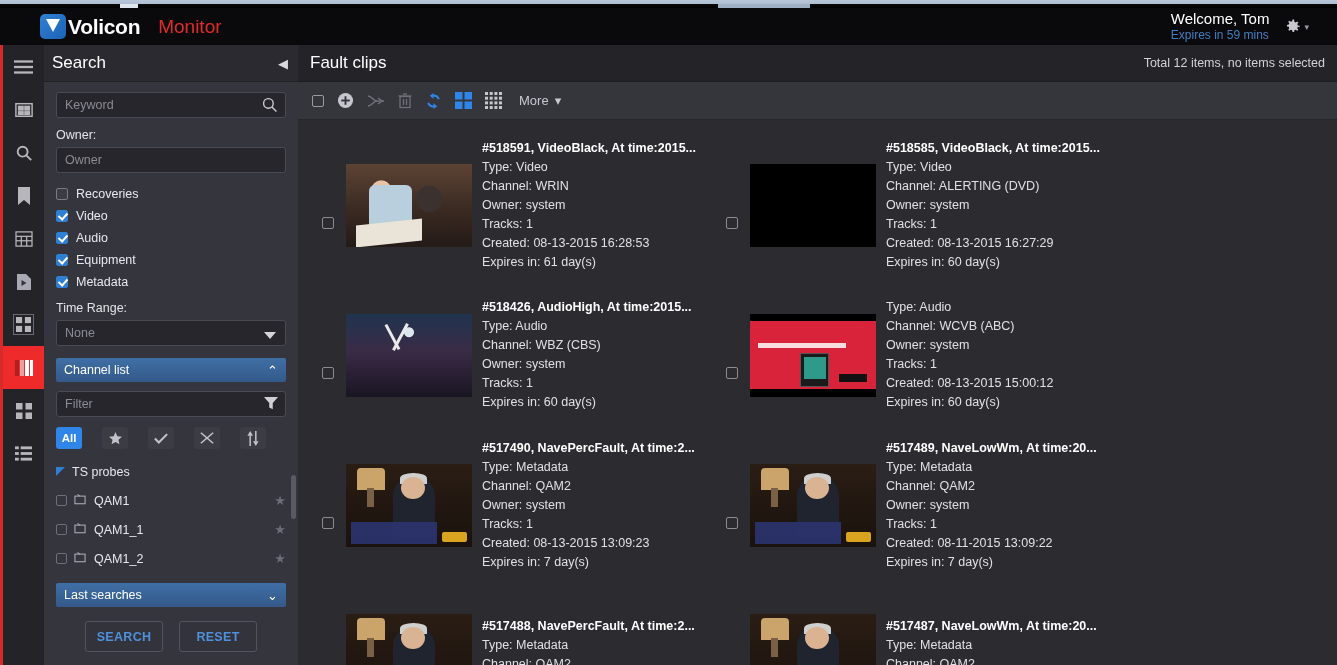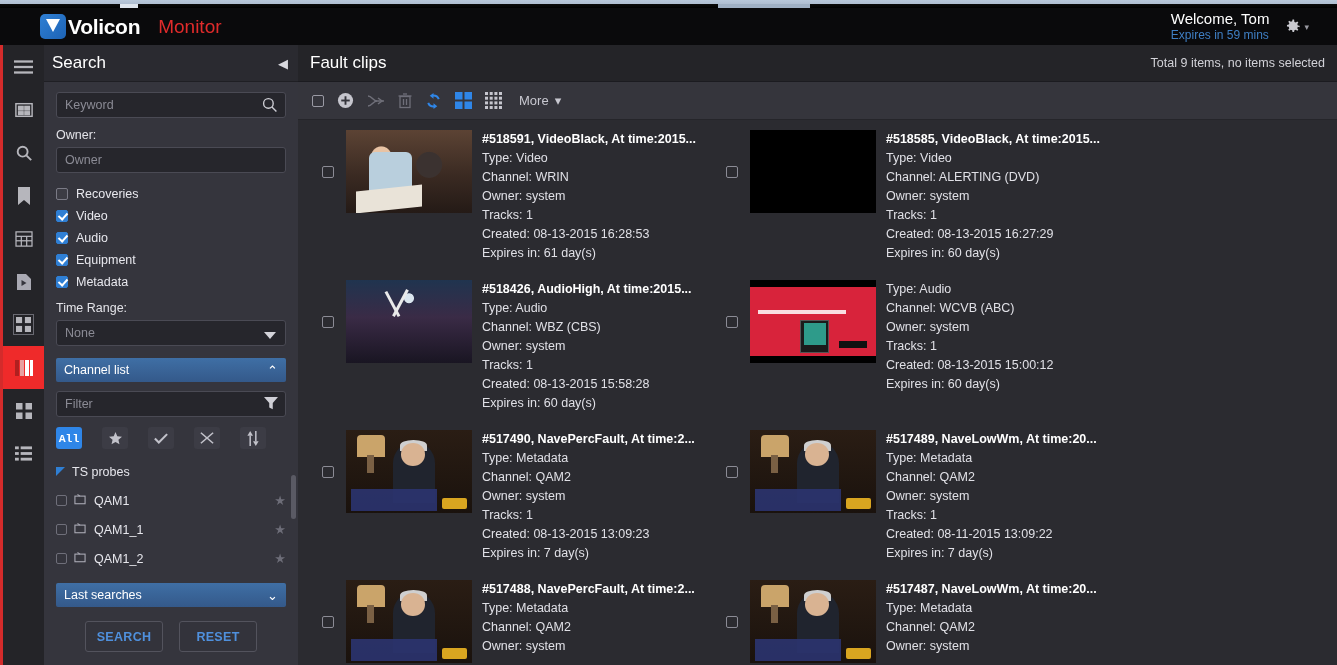--- a/index.html
+++ b/index.html
@@ -104,21 +104,21 @@
     height:24px; background:linear-gradient(to bottom,#3f6fa5,#34598a);
     border-radius:2px; display:flex; align-items:center;
     padding:0 8px; color:#ffffff; font-size:12.5px; margin-bottom:9px;
   }
   .section-chev { margin-left:auto; font-size:13px; color:#ffffff; }
 
   .seg-row { display:flex; align-items:center; margin-bottom:8px; }
   .seg {
     width:26px; height:22px; border-radius:3px; background:#3c3c45;
     display:flex; align-items:center; justify-content:center;
-    color:#c2c2ca; font-size:11px; margin-right:20px;font-family:Liberation Mono, monospace;
+    color:#c2c2ca; font-size:11px; margin-right:20px;
   }
   .seg.on { background:#2f86e8; color:#fff; font-weight:bold; font-size:11.5px; }
   .seg-spacer { margin-left:auto; }
 
   .tree-row { display:flex; align-items:center; height:29px; color:#e6e6ec; font-size:12.5px; }
   .tri { width:0;height:0;border-left:9px solid #2f7fd4;border-bottom:9px solid transparent; margin-right:7px;}
   .tree-cb { width:11px;height:11px;border:1px solid #6f6f7a;border-radius:2px;background:#35353d;margin-right:7px;}
   .tv-icon { margin-right:8px; color:#a9a9b3; }
   .star { margin-left:auto; color:#6d6d78; font-size:13px; }
 
@@ -149,21 +149,21 @@
   .tb-cb { width:12px;height:12px;border:1px solid #9a9aa4;border-radius:2px;background:#35353c;}
   .tb-icon { color:#c6c6ce; display:flex; align-items:center; }
   .tb-icon.blue { color:#2f86e8; }
   .tb-icon.dim { color:#6f6f79; }
   .tb-more { color:#c8c8d0; font-size:13px; display:flex; align-items:center; gap:6px; margin-left:4px;}
 
   .grid {
     position:absolute; top:75px; left:0; width:1039px; height:545px;
     padding:10px 0 0 12px; overflow:hidden;
   }
-  .card { display:flex; align-items:flex-start; width:404px; height:150px; float:left; }
+  .card { display:flex; align-items:center; width:404px; height:150px; float:left; }
   .card-cb {
     width:12px; height:12px; border:1px solid #8b8b95; border-radius:2px;
     background:#2b2b30; margin:36px 12px 0 12px; flex:0 0 auto;
   }
   .thumb { width:126px; height:83px; flex:0 0 auto; background:#000; position:relative; overflow:hidden; }
   .card-info { margin-left:10px; color:#e0e0e6; font-size:12.5px; line-height:1.52; }
   .card-title { font-weight:bold; color:#ffffff; font-size:12.5px; white-space:nowrap; }
 
   
   .t-pizza{background:
@@ -439,21 +439,21 @@
       <div class="btn">SEARCH</div>
       <div class="btn">RESET</div>
     </div>
   </div>
   <div class="panel-scrollbar"></div>
 </div>
 
 <div class="main">
   <div class="main-head">
     <span class="main-title">Fault clips</span>
-    <span class="main-count">Total 9 items, no items selected</span>
+    <span class="main-count">Total 12 items, no items selected</span>
   </div>
 
   <div class="toolbar">
     <span class="tb-cb"></span>
     <span class="tb-icon">
       <svg width="17" height="17" viewBox="0 0 18 18" fill="currentColor">
           <circle cx="9" cy="9" r="8"></circle>
           <rect x="8" y="4.5" width="2" height="9" fill="#35353c"></rect>
           <rect x="4.5" y="8" width="9" height="2" fill="#35353c"></rect>
         </svg>
@@ -547,21 +547,20 @@
 
     <div class="card">
       <span class="card-cb"></span>
       <div class="thumb t-crowd"></div>
       <div class="card-info">
         <div class="card-title">#518426, AudioHigh, At time:2015...</div>
         <div>Type: Audio</div>
         <div>Channel: WBZ (CBS)</div>
         <div>Owner: system</div>
         <div>Tracks: 1</div>
-        <div>Created: 08-13-2015 15:58:28</div>
         <div>Expires in: 60 day(s)</div>
       </div>
     </div>
 
     <div class="card">
       <span class="card-cb"></span>
       <div class="thumb t-red">
         <span class="r-bar"></span>
           <span class="r-txt"></span>
         <span class="r-phone">

